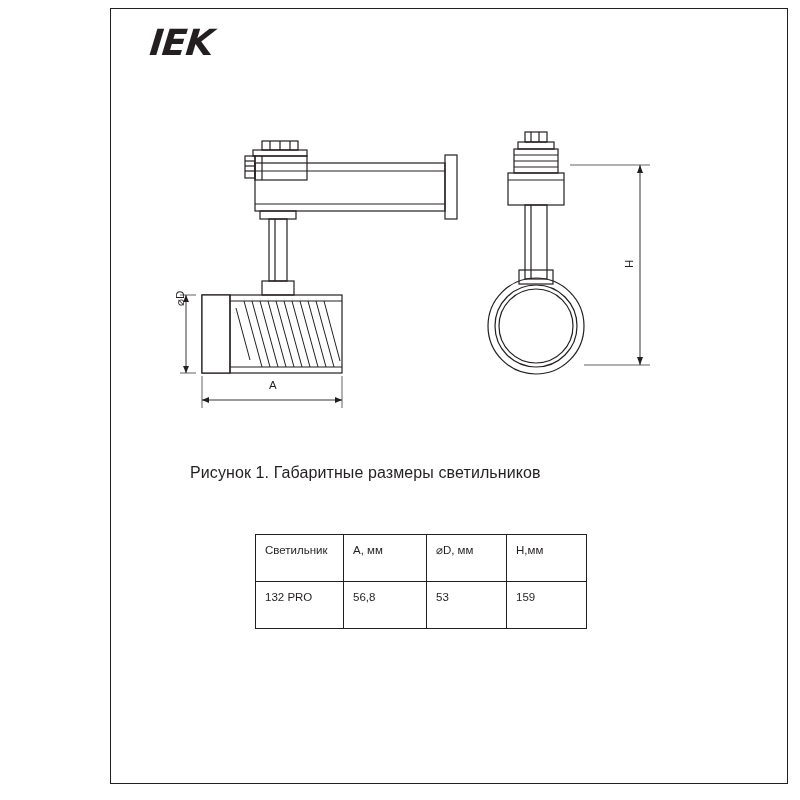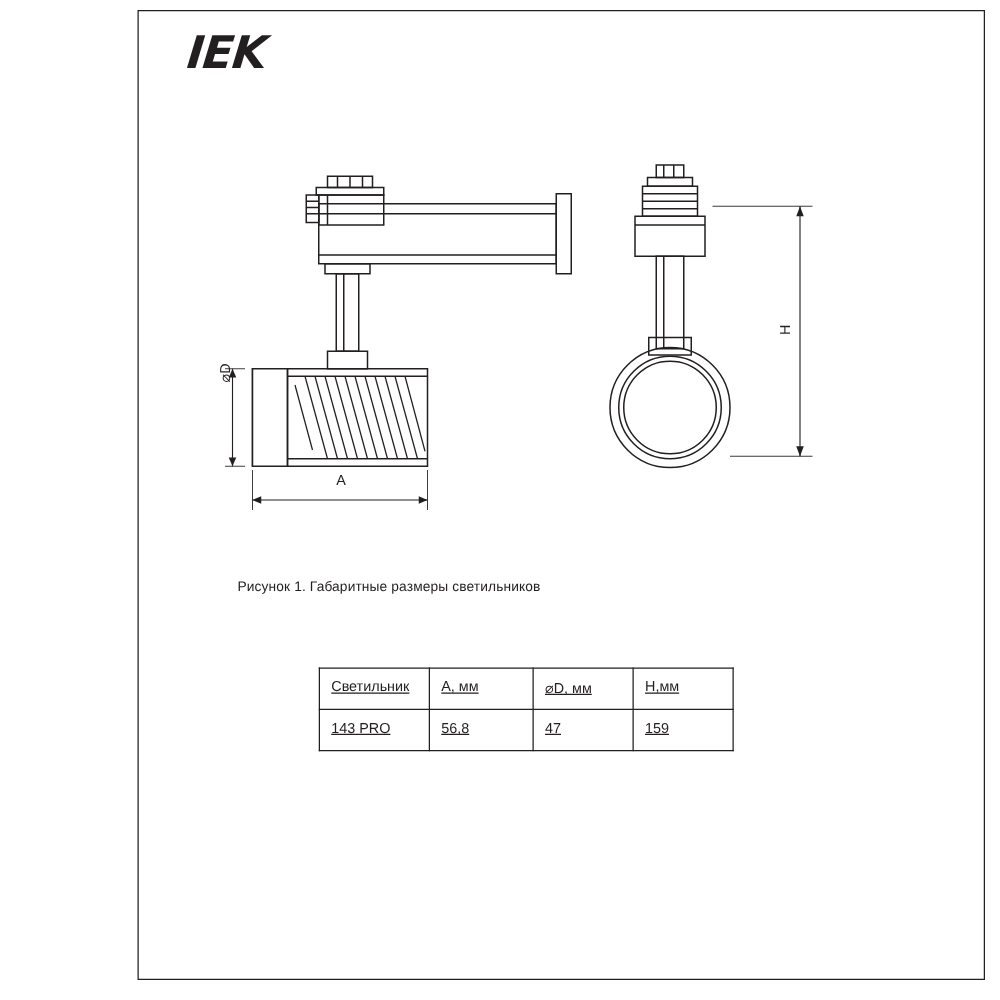--- a/index.html
+++ b/index.html
@@ -36,21 +36,21 @@
     font-size: 36px;
     letter-spacing: -1px;
     color: #231f20;
     font-style: italic;
     transform: skewX(-6deg);
   }
   .caption {
     position: absolute;
     left: 150px;
     top: 464px;
-    font-size: 11px;
+    font-size: 16px;
     color: #231f20;
     letter-spacing: 0.1px;
     padding-left: 40px;
   }
   
   .drawing {
     position: absolute;
     left: 110px;
     top: 8px;
     width: 678px;
@@ -60,26 +60,25 @@
   .spec-table {
     position: absolute;
     left: 255px;
     top: 534px;
     border-collapse: collapse;
     font-size: 11.5px;
     color: #231f20;
   }
   .spec-table td, .spec-table th {
     border: 1px solid #231f20;
-    padding: 7px 8px 9px 9px;
+    padding: 7px 8px 23px 9px;
     text-align: left;
     font-weight: normal;
     vertical-align: middle;
     height: 16px;
-    text-decoration: underline;
   }
   .spec-table th { font-weight: normal; }
   .col-0 { width: 70px; }
   .col-1 { width: 65px; }
   .col-2 { width: 62px; }
   .col-3 { width: 62px; }
   .dim-label {
     position: absolute;
     font-size: 11.5px;
     color: #231f20;
@@ -210,21 +209,21 @@
     <thead>
       <tr>
         <th class="col-0">Светильник</th>
         <th class="col-1">A, мм</th>
         <th class="col-2">⌀D, мм</th>
         <th class="col-3">H,мм</th>
       </tr>
     </thead>
     <tbody>
       <tr>
-        <td>143 PRO</td>
+        <td>132 PRO</td>
         <td>56,8</td>
-        <td>47</td>
+        <td>53</td>
         <td>159</td>
       </tr>
     </tbody>
   </table>
 
 </div>
 
 </body></html>

